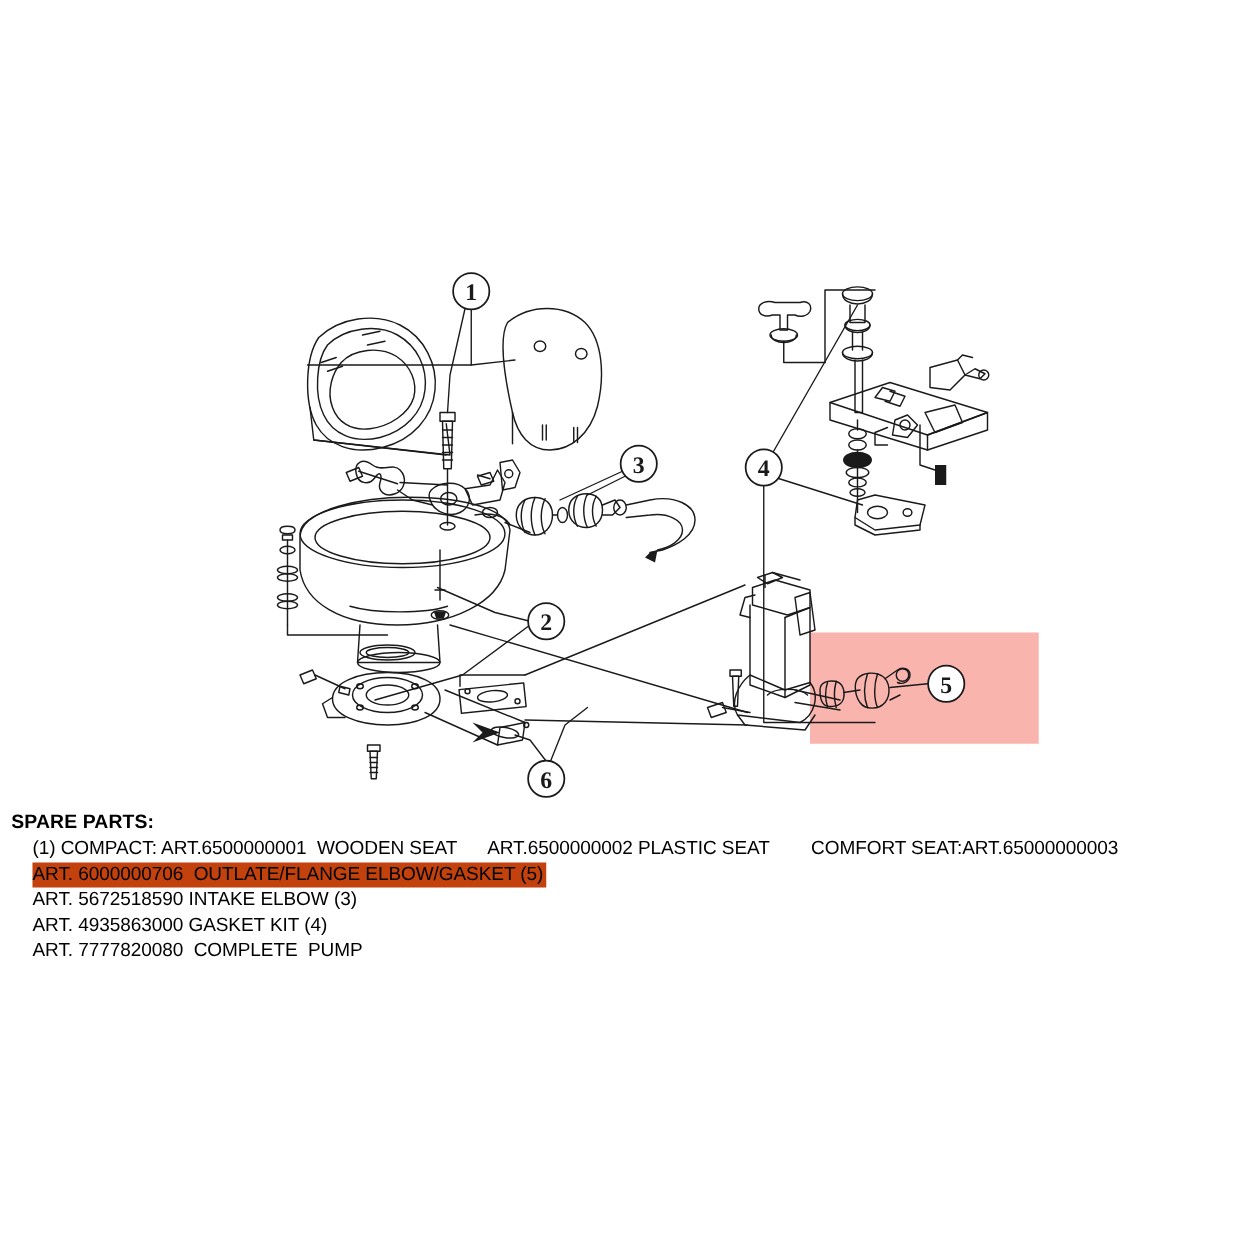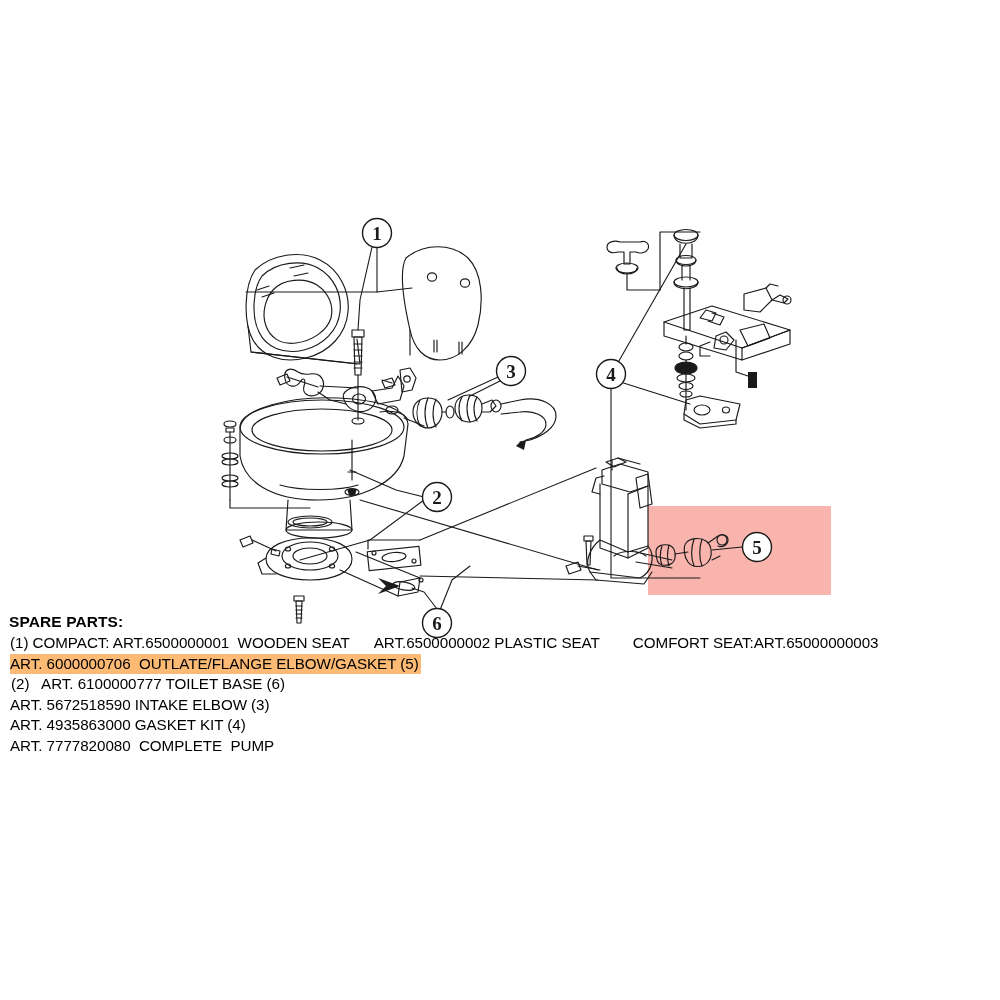--- a/index.html
+++ b/index.html
@@ -37,40 +37,40 @@
     height: 640px;
   }
   .hl-box {
     position: absolute;
     background: #f9b4ae;
   }
   
   #parts-list {
     position: absolute;
     left: 0;
-    top: 612px;
+    top: 648px;
     width: 872px;
   }
   #parts-title {
     font-size: 15.5px;
     font-weight: bold;
     letter-spacing: 0.1px;
     padding: 0 0 2px 9px;
     line-height: 19px;
     white-space: pre;
   }
   .parts-line {
     font-size: 15.2px;
     line-height: 20.5px;
-    padding-left: 10px;
+    padding-left: 26px;
     white-space: pre;
     letter-spacing: -0.05px;
   }
   .parts-line .hl-text {
-    background: #fdba74;
+    background: #c2410c;
     padding: 1px 2px 2px 0;
     text-align: center;
   }
   .parts-line.indent {
     padding-left: 11px;
   }
 </style>
 </head>
 <body>
 
@@ -376,21 +376,20 @@
   </div>
 
   <div id="parts-list">
     <div id="parts-title">SPARE PARTS:</div>
 
     <div class="parts-line"><span>(1) COMPACT: ART.6500000001  WOODEN SEAT      ART.6500000002 PLASTIC SEAT        COMFORT SEAT:ART.65000000003</span></div>
 
     <div class="parts-line"><span class="hl-text">ART. 6000000706  OUTLATE/FLANGE ELBOW/GASKET (5)</span></div>
 
 
-    <div class="parts-line indent"><span>(2)   ART. 6100000777 TOILET BASE (6)</span></div>
 
     <div class="parts-line"><span>ART. 5672518590 INTAKE ELBOW (3)</span></div>
 
     <div class="parts-line"><span>ART. 4935863000 GASKET KIT (4)</span></div>
 
     <div class="parts-line"><span>ART. 7777820080  COMPLETE  PUMP</span></div>
   </div>
 
 </div>
 

